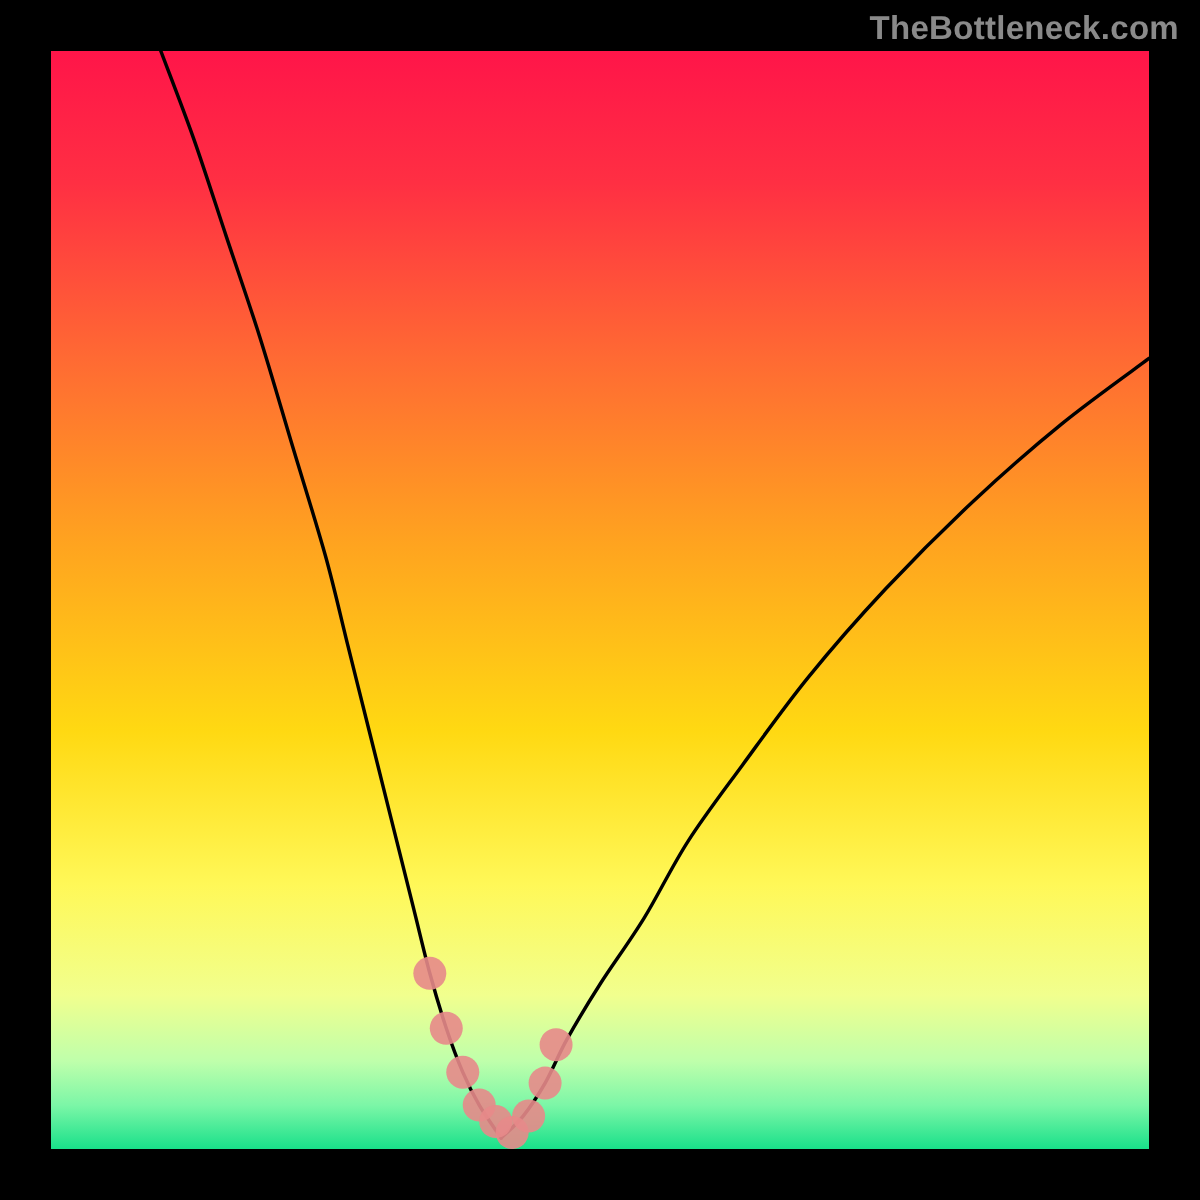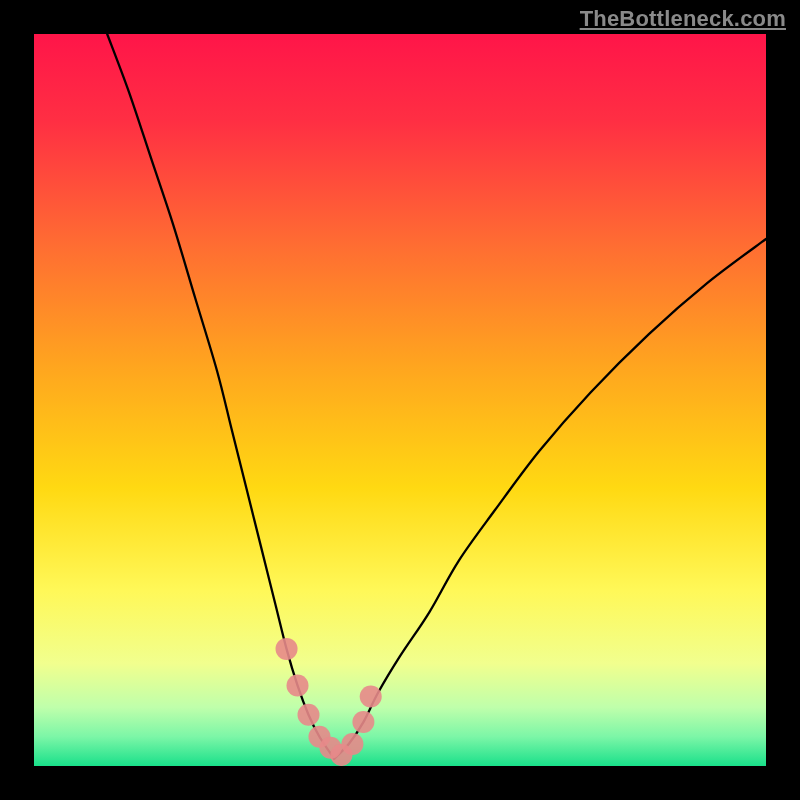--- a/index.html
+++ b/index.html
@@ -43,21 +43,20 @@
   }
   .watermark {
     position: absolute;
     top: 6px;
     right: 14px;
     font-family: Arial, Helvetica, sans-serif;
     font-size: 22px;
     font-weight: 600;
     color: #8a8a8a;
     letter-spacing: 0.2px;
-    text-decoration: underline;
   }
   .marker {
     fill: #e78a8a;
     opacity: 0.9;
   }
 </style>
 </head>
 <body>
 
 <div class="frame">

